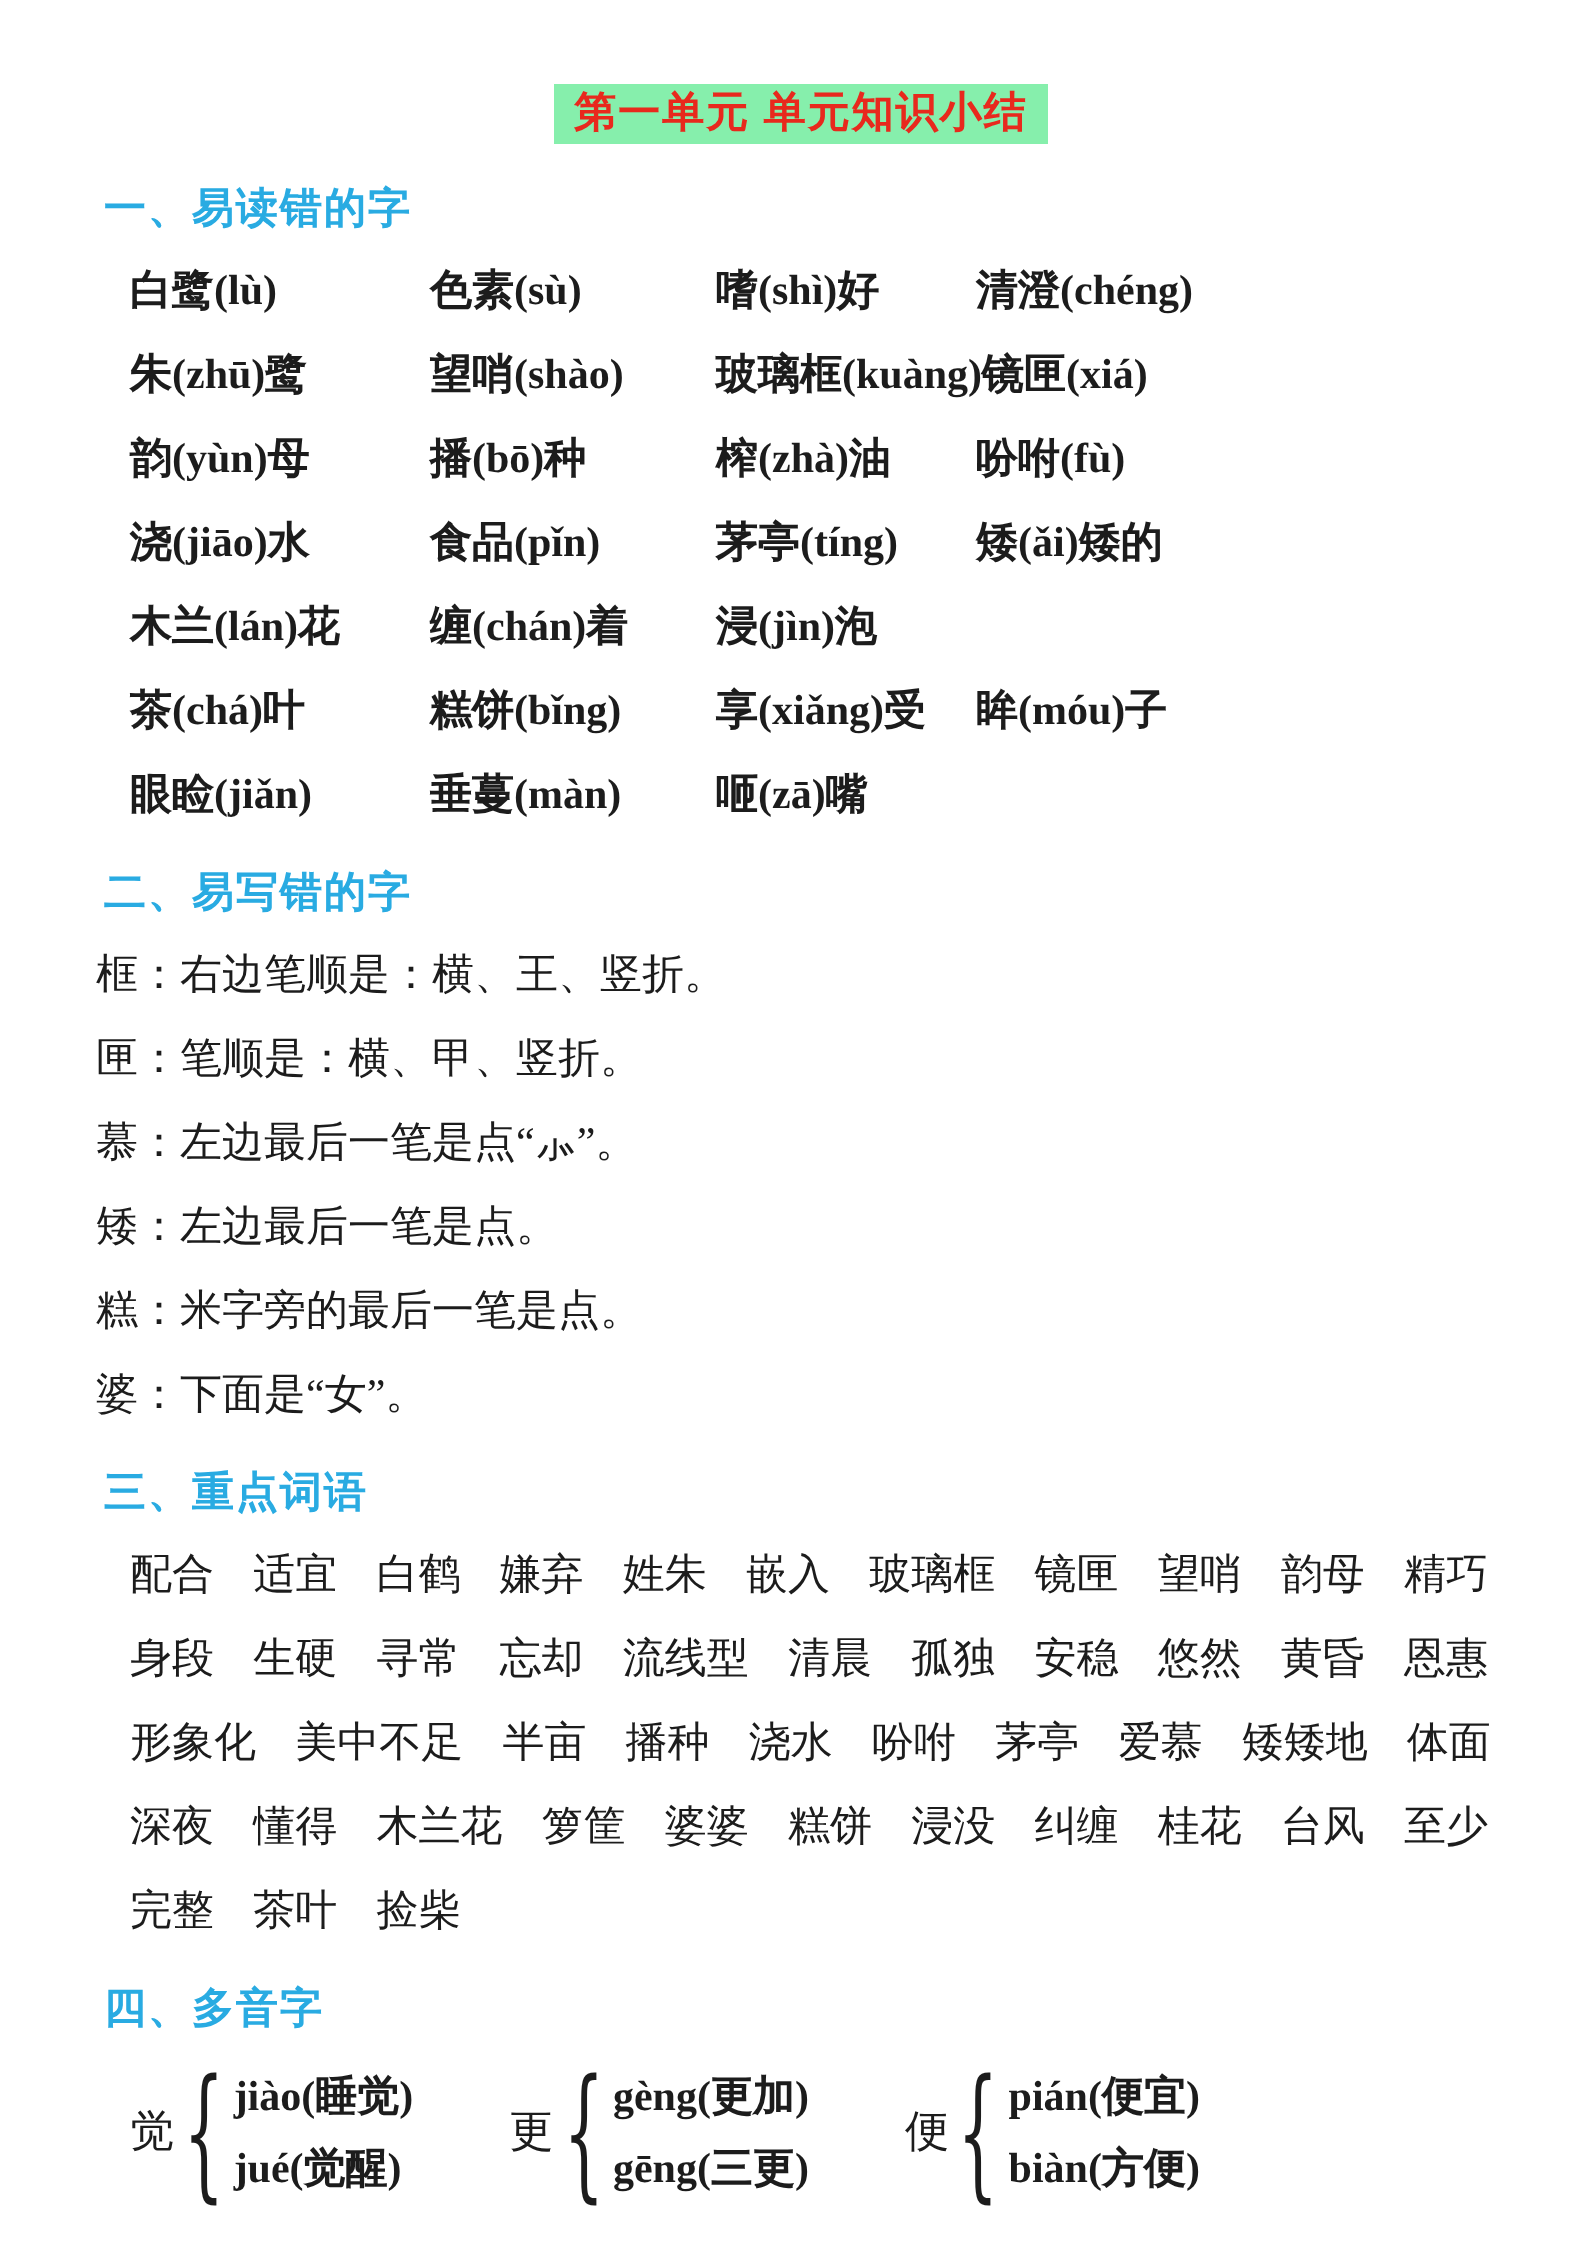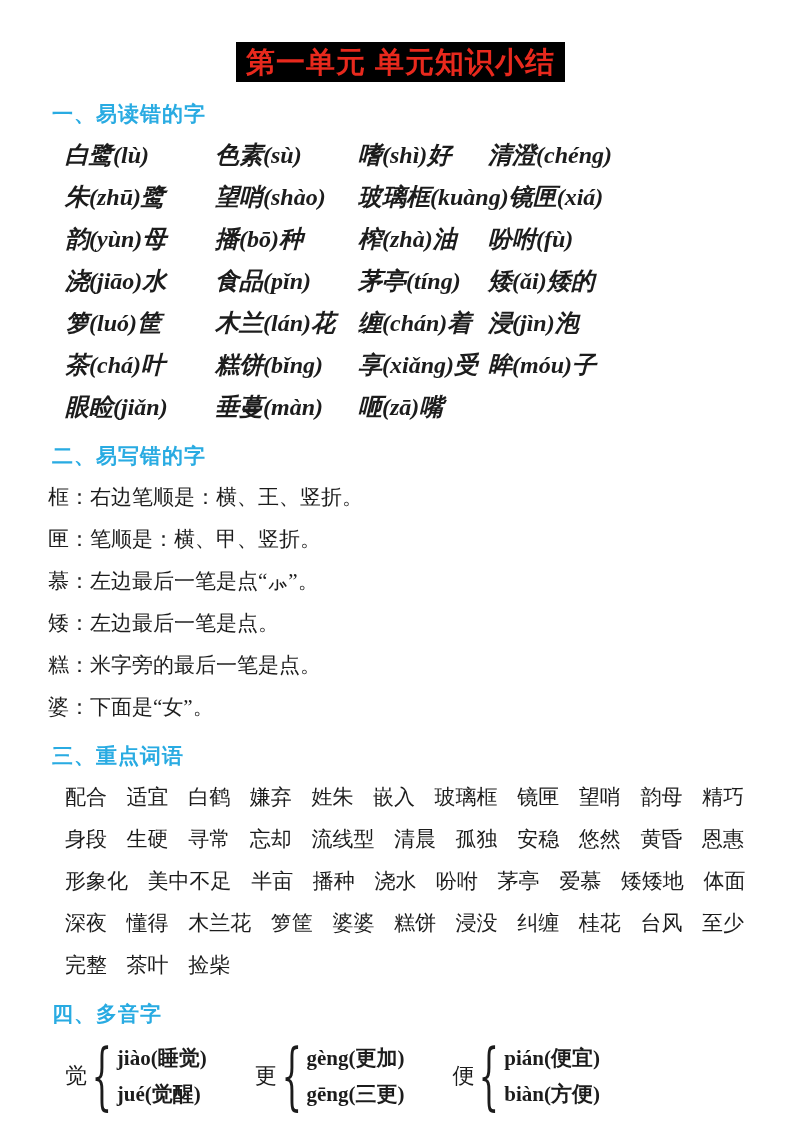--- a/index.html
+++ b/index.html
@@ -22,44 +22,43 @@
   }
   .title-wrap {
     text-align: center;
     margin: 0 0 4px 0;
   }
   .doc-title {
     display: inline-block;
     margin: 0;
     font-family: "Liberation Sans", "DejaVu Sans", sans-serif;
     font-weight: bold;
-    font-size: 29px;
+    font-size: 21px;
     line-height: 1.25;
     color: #e8291d;
-    background: #000000;
+    background: #86efac;
     padding: 2px 10px;
     letter-spacing: 1px;
   }
   .sec-heading {
     margin: 14px 0 6px 4px;
     font-family: "Liberation Sans", "DejaVu Sans", sans-serif;
     font-weight: bold;
     font-size: 21px;
     color: #29abe2;
     letter-spacing: 1px;
   }
   .sec-heading.first {
     margin-top: 18px;
   }
   
   .word-grid {
     margin-left: 17px;
-    font-size: 24px;
-    font-weight: bold;
-    font-style: italic;
+    font-size: 21px;
+    font-weight: bold;
   }
   .wrow {
     display: grid;
     grid-template-columns: 150px 143px 130px 1fr;
     height: 42px;
     align-items: center;
   }
   .wcell {
     white-space: nowrap;
   }
@@ -150,21 +149,20 @@
       <span class="wcell">榨(zhà)油</span>
       <span class="wcell">吩咐(fù)</span>
     </div>
     <div class="wrow">
       <span class="wcell">浇(jiāo)水</span>
       <span class="wcell">食品(pǐn)</span>
       <span class="wcell">茅亭(tíng)</span>
       <span class="wcell">矮(ǎi)矮的</span>
     </div>
     <div class="wrow">
-      <span class="wcell">箩(luó)筐</span>
       <span class="wcell">木兰(lán)花</span>
       <span class="wcell">缠(chán)着</span>
       <span class="wcell">浸(jìn)泡</span>
     </div>
     <div class="wrow">
       <span class="wcell">茶(chá)叶</span>
       <span class="wcell">糕饼(bǐng)</span>
       <span class="wcell">享(xiǎng)受</span>
       <span class="wcell">眸(móu)子</span>
     </div>

